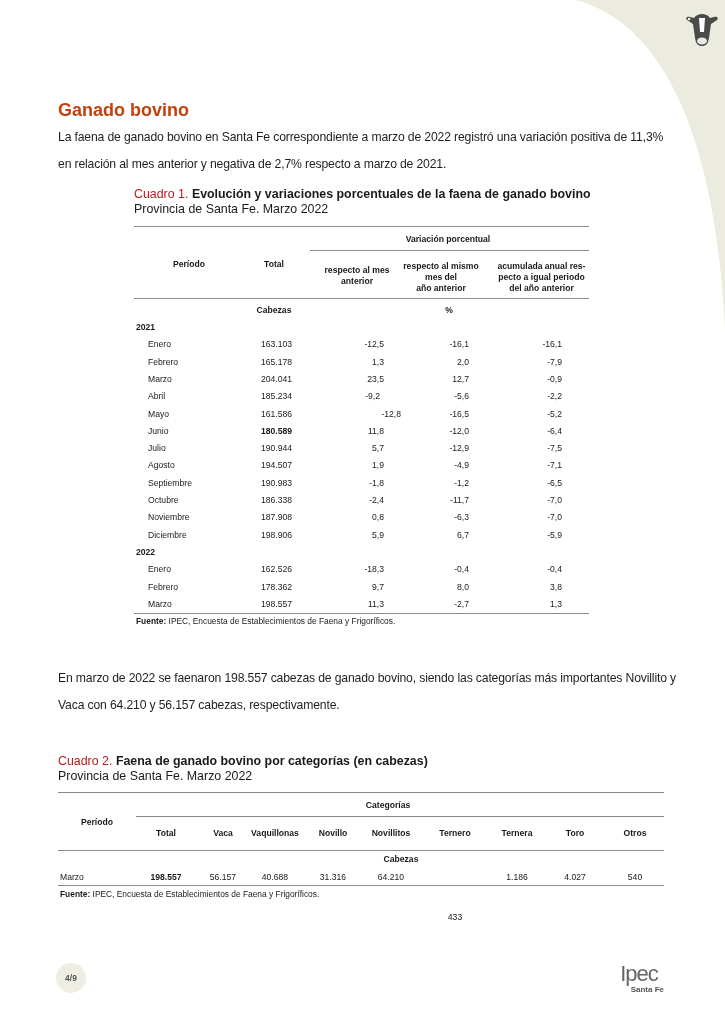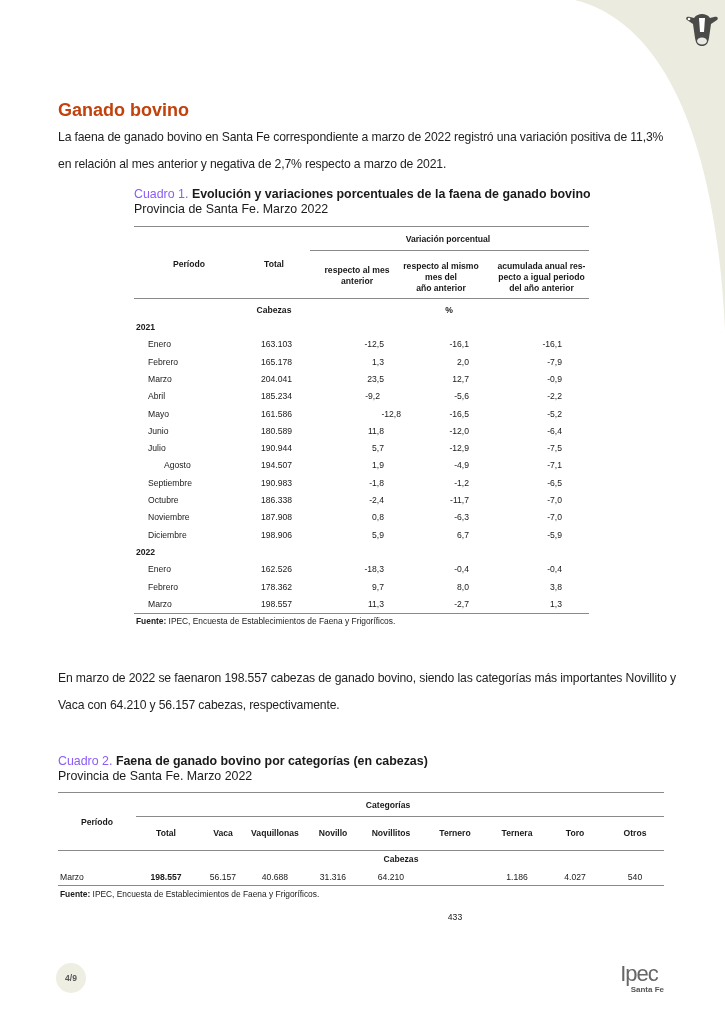--- a/index.html
+++ b/index.html
@@ -22,21 +22,21 @@
   }
   .para {
     position: absolute; left: 58px; width: 620px;
     font-size: 12.2px; line-height: 27px; color: #1f1f1f;
     letter-spacing: -0.15px;
   }
   .p1 { top: 124px; }
   .p2 { top: 665px; }
 
   .caption { position: absolute; font-size: 12.4px; line-height: 15px; }
-  .caption .lbl { color: #8b5cf6; }
+  .caption .lbl { color: #b91c1c; }
   .caption .ttl { font-weight: bold; color: #1a1a1a; }
   .caption .sub { display: block; color: #1a1a1a; }
   .cap1 { left: 134px; top: 187px; }
   .cap2 { left: 58px; top: 754px; }
 
   
   .t1 { position: absolute; left: 134px; top: 226px; width: 455px; }
   .hline { position: absolute; height: 1px; background: #8a8a8a; }
   .t1 .cell, .t2 .cell {
     position: absolute; font-size: 8.6px; line-height: 11px; white-space: nowrap;
@@ -129,30 +129,30 @@
       <div class="cell num" style="left:100px;width:58px;top:165.20000000000002px;">185.234</div>
       <div class="cell num" style="left:196px;width:50px;top:165.20000000000002px;">-9,2</div>
       <div class="cell num" style="left:285px;width:50px;top:165.20000000000002px;">-5,6</div>
       <div class="cell num" style="left:378px;width:50px;top:165.20000000000002px;">-2,2</div>
       <div class="cell " style="left:14px;top:182.50000000000003px;">Mayo</div>
       <div class="cell num" style="left:100px;width:58px;top:182.50000000000003px;">161.586</div>
       <div class="cell num" style="left:217px;width:50px;top:182.50000000000003px;text-align:right;">-12,8</div>
       <div class="cell num" style="left:285px;width:50px;top:182.50000000000003px;">-16,5</div>
       <div class="cell num" style="left:378px;width:50px;top:182.50000000000003px;">-5,2</div>
       <div class="cell " style="left:14px;top:199.80000000000004px;">Junio</div>
-      <div class="cell num" style="left:100px;width:58px;top:199.80000000000004px;">180.589</div>
+      <div class="cell num" style="left:100px;width:58px;top:199.80000000000004px;font-weight:bold;">180.589</div>
       <div class="cell num" style="left:200px;width:50px;top:199.80000000000004px;">11,8</div>
       <div class="cell num" style="left:285px;width:50px;top:199.80000000000004px;">-12,0</div>
       <div class="cell num" style="left:378px;width:50px;top:199.80000000000004px;">-6,4</div>
       <div class="cell " style="left:14px;top:217.10000000000005px;">Julio</div>
       <div class="cell num" style="left:100px;width:58px;top:217.10000000000005px;">190.944</div>
       <div class="cell num" style="left:200px;width:50px;top:217.10000000000005px;">5,7</div>
       <div class="cell num" style="left:285px;width:50px;top:217.10000000000005px;">-12,9</div>
       <div class="cell num" style="left:378px;width:50px;top:217.10000000000005px;">-7,5</div>
-      <div class="cell " style="left:14px;top:234.40000000000006px;margin-left:16px;">Agosto</div>
+      <div class="cell " style="left:14px;top:234.40000000000006px;">Agosto</div>
       <div class="cell num" style="left:100px;width:58px;top:234.40000000000006px;">194.507</div>
       <div class="cell num" style="left:200px;width:50px;top:234.40000000000006px;">1,9</div>
       <div class="cell num" style="left:285px;width:50px;top:234.40000000000006px;">-4,9</div>
       <div class="cell num" style="left:378px;width:50px;top:234.40000000000006px;">-7,1</div>
       <div class="cell " style="left:14px;top:251.70000000000007px;">Septiembre</div>
       <div class="cell num" style="left:100px;width:58px;top:251.70000000000007px;">190.983</div>
       <div class="cell num" style="left:200px;width:50px;top:251.70000000000007px;">-1,8</div>
       <div class="cell num" style="left:285px;width:50px;top:251.70000000000007px;">-1,2</div>
       <div class="cell num" style="left:378px;width:50px;top:251.70000000000007px;">-6,5</div>
       <div class="cell " style="left:14px;top:269.00000000000006px;">Octubre</div>

